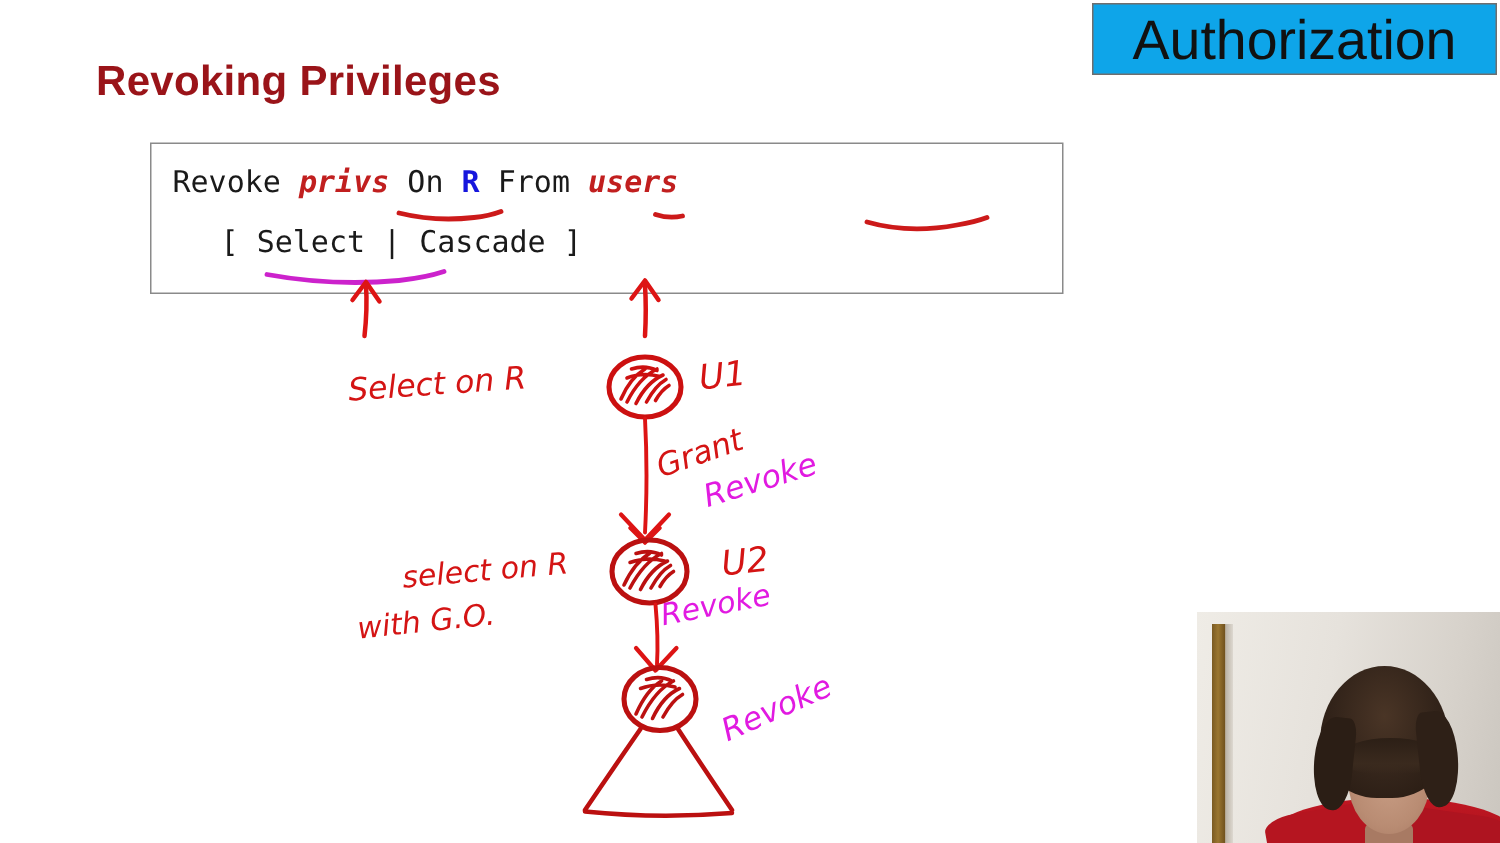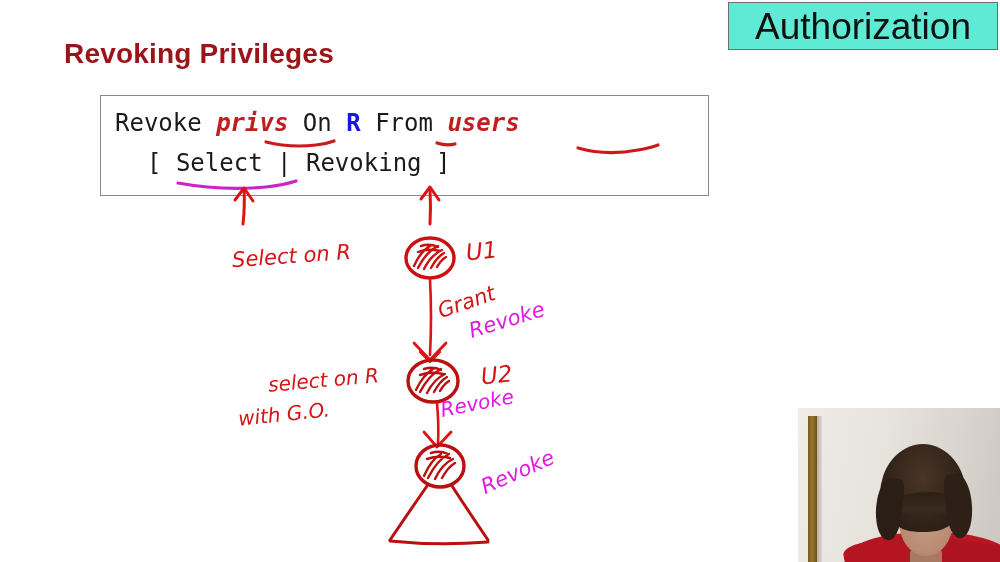--- a/index.html
+++ b/index.html
@@ -17,21 +17,21 @@
   }
 
   
   #topic-box {
     position: absolute;
     left: 728px;
     top: 2px;
     width: 270px;
     height: 48px;
     border: 1px solid #6e6e6e;
-    background: #5eead4;
+    background: #0ea5e9;
     display: flex;
     align-items: center;
     justify-content: center;
     box-sizing: border-box;
     text-align: right;
   }
   #topic-text {
     font-size: 37px;
     color: #111111;
     letter-spacing: 0px;
@@ -59,21 +59,21 @@
     width: 609px;
     height: 101px;
     border: 1px solid #8a8a8a;
     background: #ffffff;
     box-sizing: border-box;
   }
   .syn-line {
     position: absolute;
     white-space: nowrap;
     font-family: "DejaVu Sans Mono", monospace;
-    font-size: 24px;
+    font-size: 20px;
     color: #1a1a1a;
     line-height: 1;
   }
   #syn-line-1 { left: 14px; top: 15px; }
   #syn-line-2 { left: 46px; top: 55px; }
   .syn-kw   { color: #1a1a1a; }
   .syn-priv { color: #c11f1f; font-style: italic; font-weight: bold; }
   .syn-rel  { color: #1616dd; font-weight: bold; }
   .syn-users{ color: #c11f1f; font-style: italic; font-weight: bold; }
 
@@ -220,21 +220,21 @@
     <div id="topic-text">Authorization</div>
   </div>
 
   <div id="slide-heading">Revoking Privileges</div>
 
   <div id="syntax-box">
     <div class="syn-line" id="syn-line-1">
       <span class="syn-kw">Revoke</span><span class="syn-kw">&nbsp;</span><span class="syn-priv">privs</span><span class="syn-kw">&nbsp;</span><span class="syn-kw">On</span><span class="syn-kw">&nbsp;</span><span class="syn-rel">R</span><span class="syn-kw">&nbsp;</span><span class="syn-kw">From</span><span class="syn-kw">&nbsp;</span><span class="syn-users">users</span>
     </div>
     <div class="syn-line" id="syn-line-2">
-      <span class="syn-kw">[</span><span class="syn-kw">&nbsp;</span><span class="syn-kw">Select</span><span class="syn-kw">&nbsp;</span><span class="syn-kw">|</span><span class="syn-kw">&nbsp;</span><span class="syn-kw">Revoking</span><span class="syn-kw">&nbsp;</span><span class="syn-kw">]</span>
+      <span class="syn-kw">[</span><span class="syn-kw">&nbsp;</span><span class="syn-kw">Select</span><span class="syn-kw">&nbsp;</span><span class="syn-kw">|</span><span class="syn-kw">&nbsp;</span><span class="syn-kw">Cascade</span><span class="syn-kw">&nbsp;</span><span class="syn-kw">]</span>
     </div>
   </div>
 
   <svg id="ink" viewBox="0 0 1000 562">
 
     <path d="M266 142 q24 6 50 3 q10 -1 18 -4" fill="none" stroke="#cc1a1a" stroke-width="3.2" stroke-linecap="round"></path>
     <path d="M437 143 q9 3 18 1" fill="none" stroke="#cc1a1a" stroke-width="3.2" stroke-linecap="round"></path>
     <path d="M578 148 q28 8 60 2 q12 -2 20 -5" fill="none" stroke="#cc1a1a" stroke-width="3.2" stroke-linecap="round"></path>
     <path d="M178 183 q44 8 88 4 q18 -2 30 -6" fill="none" stroke="#cc22cc" stroke-width="3.2" stroke-linecap="round"></path>
 

